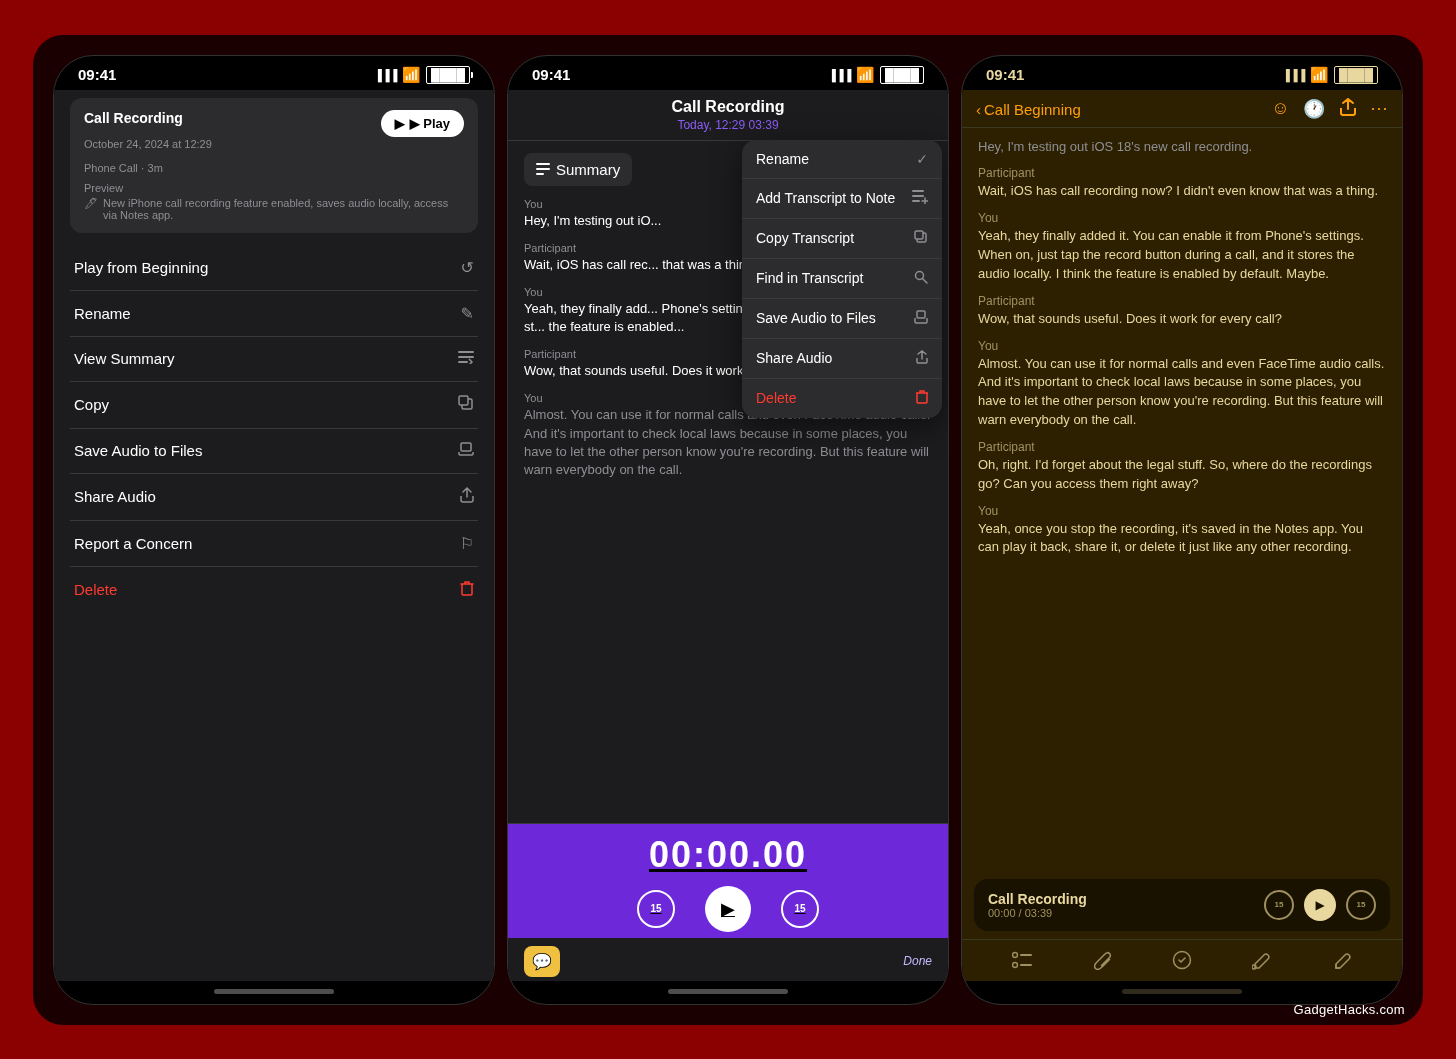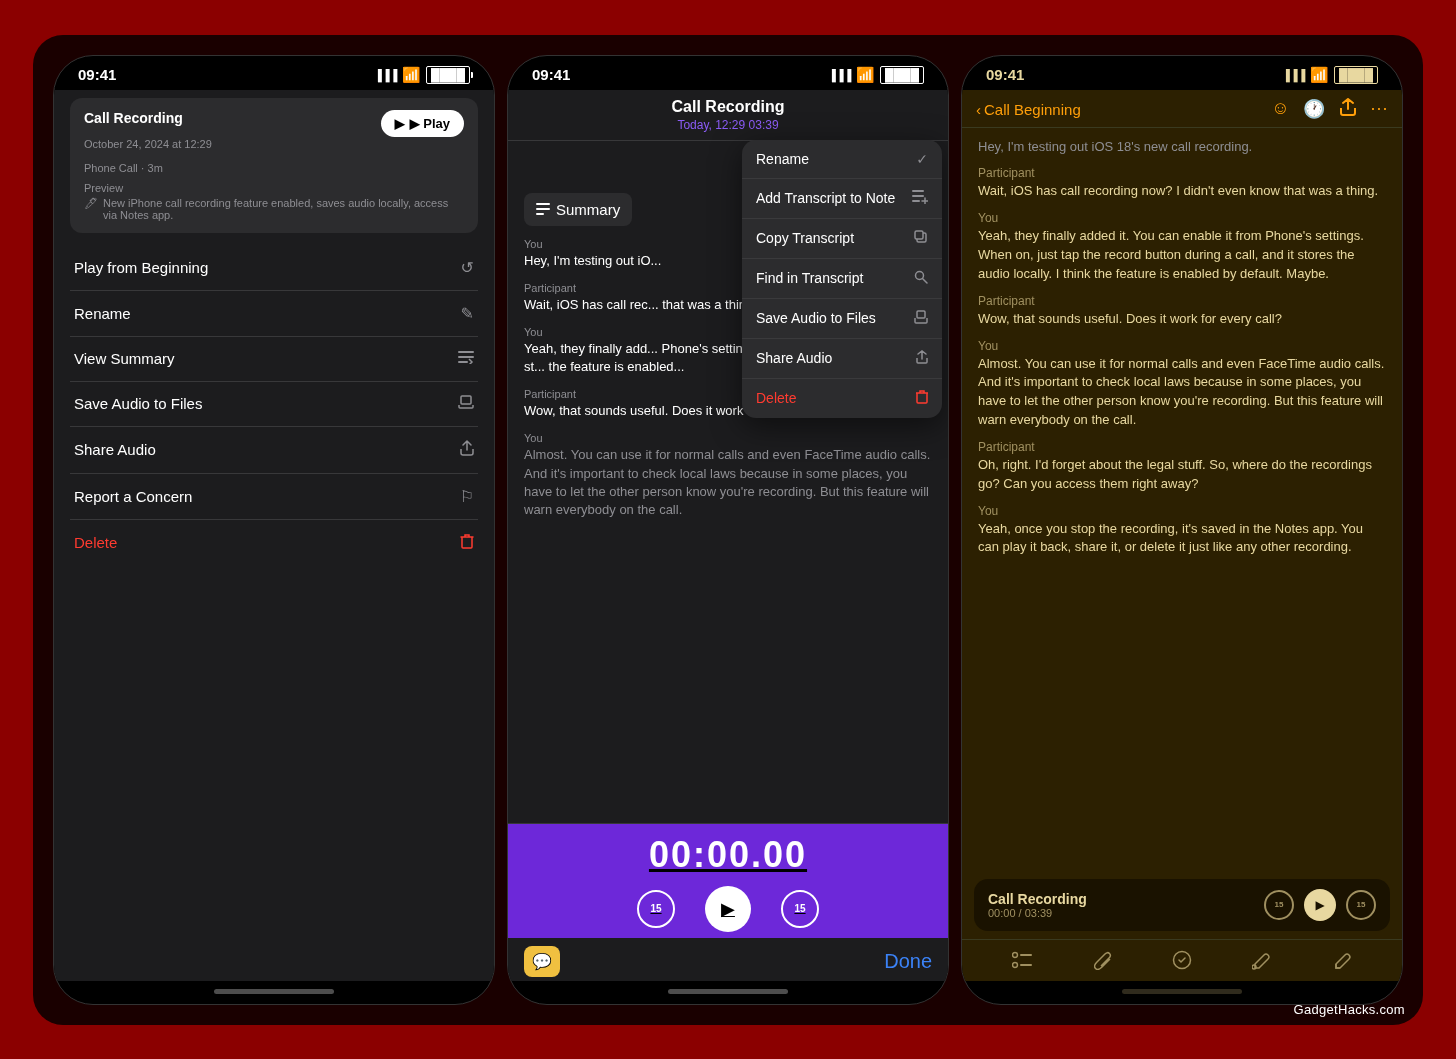--- a/index.html
+++ b/index.html
@@ -187,21 +187,20 @@
       font-size: 22px;
     }
 
     .phone2-transcript {
       flex: 1;
       overflow: hidden;
       padding: 12px 16px;
       display: flex;
       flex-direction: column;
       gap: 12px;
-      margin-top: 40px;
     }
     .summary-tab {
       display: flex;
       align-items: center;
       gap: 6px;
       color: #ffffff;
       font-size: 15px;
       font-weight: 500;
       background: #2c2c2e;
       border-radius: 8px;
@@ -314,23 +313,24 @@
       padding: 8px 16px 4px;
       background: #1c1c1e;
     }
     .feedback-btn {
       background: #f0c040;
       border-radius: 8px;
       padding: 6px 8px;
       font-size: 16px;
     }
     .done-btn {
-      color: #3b82f6;
-      font-size: 20px;
+      color: #c4b5fd;
+      font-size: 12px;
       font-weight: 500;
+      font-style: italic;
     }
 
     
     .phone3-content {
       flex: 1;
       background: #2c2001;
       display: flex;
       flex-direction: column;
       overflow: hidden;
     }
@@ -487,20 +487,29 @@
           <span class="menu-item-icon">✎</span>
         </div>
         <div class="menu-item">
           <span>View Summary</span>
           <span class="menu-item-icon">
             <svg width="16" height="14" viewBox="0 0 16 14" fill="none">
               <rect x="0" y="1" width="16" height="2" rx="1" fill="#8e8e93"></rect>
               <rect x="0" y="6" width="16" height="2" rx="1" fill="#8e8e93"></rect>
               <rect x="0" y="11" width="10" height="2" rx="1" fill="#8e8e93"></rect>
               <path d="M11 9 L14 12 L11 15" stroke="#8e8e93" stroke-width="1.5" fill="none"></path>
+            </svg>
+          </span>
+        </div>
+        <div class="menu-item">
+          <span>Copy</span>
+          <span class="menu-item-icon">
+            <svg width="16" height="16" viewBox="0 0 16 16" fill="none">
+              <rect x="4" y="4" width="10" height="10" rx="1.5" stroke="#8e8e93" stroke-width="1.5"></rect>
+              <rect x="1" y="1" width="9" height="9" rx="1.5" stroke="#8e8e93" stroke-width="1.5" fill="#1c1c1e"></rect>
             </svg>
           </span>
         </div>
         <div class="menu-item">
           <span>Save Audio to Files</span>
           <span class="menu-item-icon">
             <svg width="16" height="14" viewBox="0 0 16 14" fill="none">
               <path d="M1 10 L1 12 Q1 13 2 13 L14 13 Q15 13 15 12 L15 10" stroke="#8e8e93" stroke-width="1.5" fill="none"></path>
               <rect x="3" y="1" width="10" height="8" rx="1" stroke="#8e8e93" stroke-width="1.5"></rect>
             </svg>

